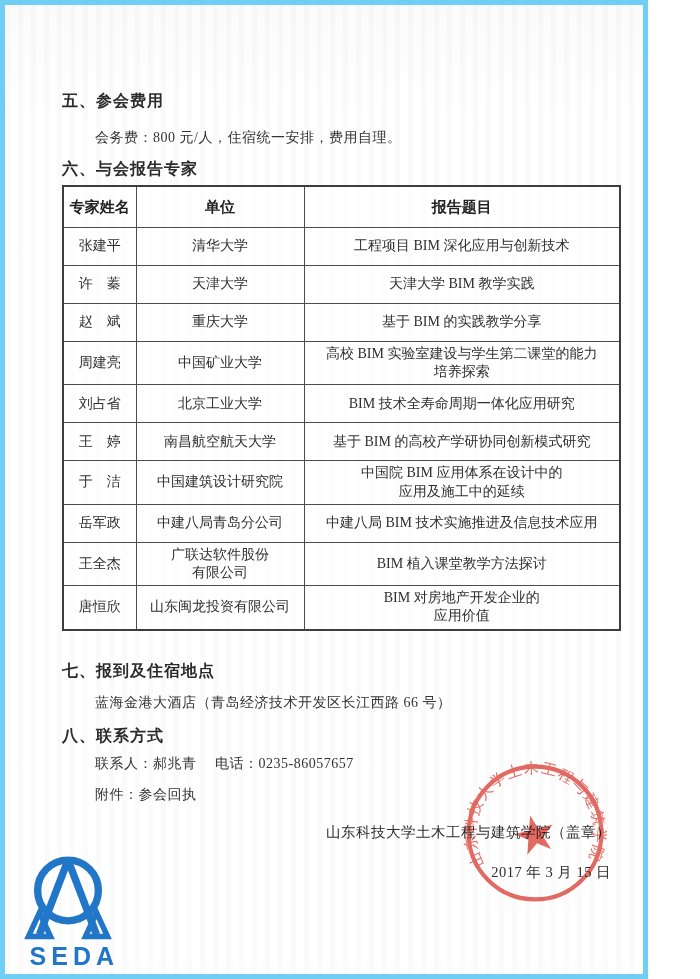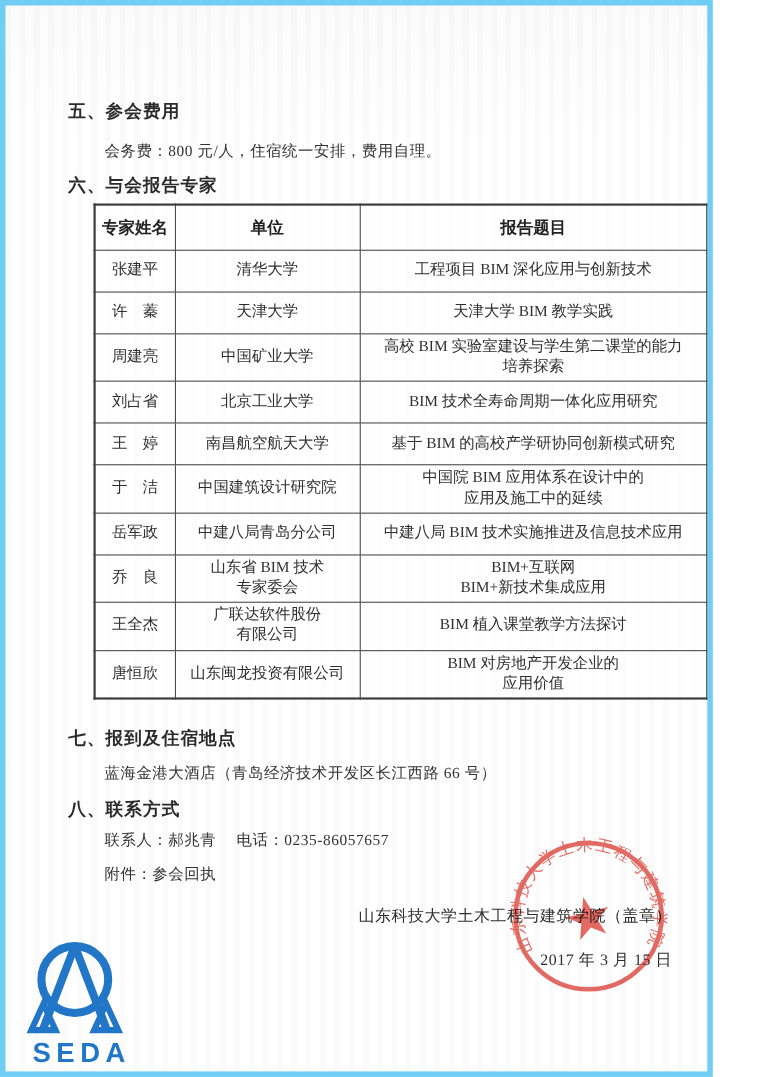--- a/index.html
+++ b/index.html
@@ -40,21 +40,21 @@
     table-layout:fixed;
     background:rgba(255,255,255,0.6);
   }
   table.experts th, table.experts td {
     border:1px solid #4c4c4c;
     text-align:center;
     vertical-align:middle;
     padding:3px 4px;
     overflow:hidden;
   }
-  table.experts { border:2px solid #3d3d3d;margin-left:23px; }
+  table.experts { border:2px solid #3d3d3d; }
   table.experts th {
     height:34px;
     font-size:15px;
     font-weight:bold;
     color:#222;
   }
   table.experts td {
     height:31px;
     font-size:14px;
     line-height:1.3;
@@ -122,20 +122,25 @@
         <td>张建平</td>
         <td>清华大学</td>
         <td>工程项目 BIM 深化应用与创新技术</td>
       </tr>
       <tr>
         <td>许　蓁</td>
         <td>天津大学</td>
         <td>天津大学 BIM 教学实践</td>
       </tr>
       <tr>
+        <td>赵　斌</td>
+        <td>重庆大学</td>
+        <td>基于 BIM 的实践教学分享</td>
+      </tr>
+      <tr>
         <td>周建亮</td>
         <td>中国矿业大学</td>
         <td>高校 BIM 实验室建设与学生第二课堂的能力
 培养探索</td>
       </tr>
       <tr>
         <td>刘占省</td>
         <td>北京工业大学</td>
         <td>BIM 技术全寿命周期一体化应用研究</td>
       </tr>
@@ -147,27 +152,20 @@
       <tr>
         <td>于　洁</td>
         <td>中国建筑设计研究院</td>
         <td>中国院 BIM 应用体系在设计中的
 应用及施工中的延续</td>
       </tr>
       <tr>
         <td>岳军政</td>
         <td>中建八局青岛分公司</td>
         <td>中建八局 BIM 技术实施推进及信息技术应用</td>
-      </tr>
-      <tr>
-        <td>乔　良</td>
-        <td>山东省 BIM 技术
-专家委会</td>
-        <td>BIM+互联网
-BIM+新技术集成应用</td>
       </tr>
       <tr>
         <td>王全杰</td>
         <td>广联达软件股份
 有限公司</td>
         <td>BIM 植入课堂教学方法探讨</td>
       </tr>
       <tr>
         <td>唐恒欣</td>
         <td>山东闽龙投资有限公司</td>

